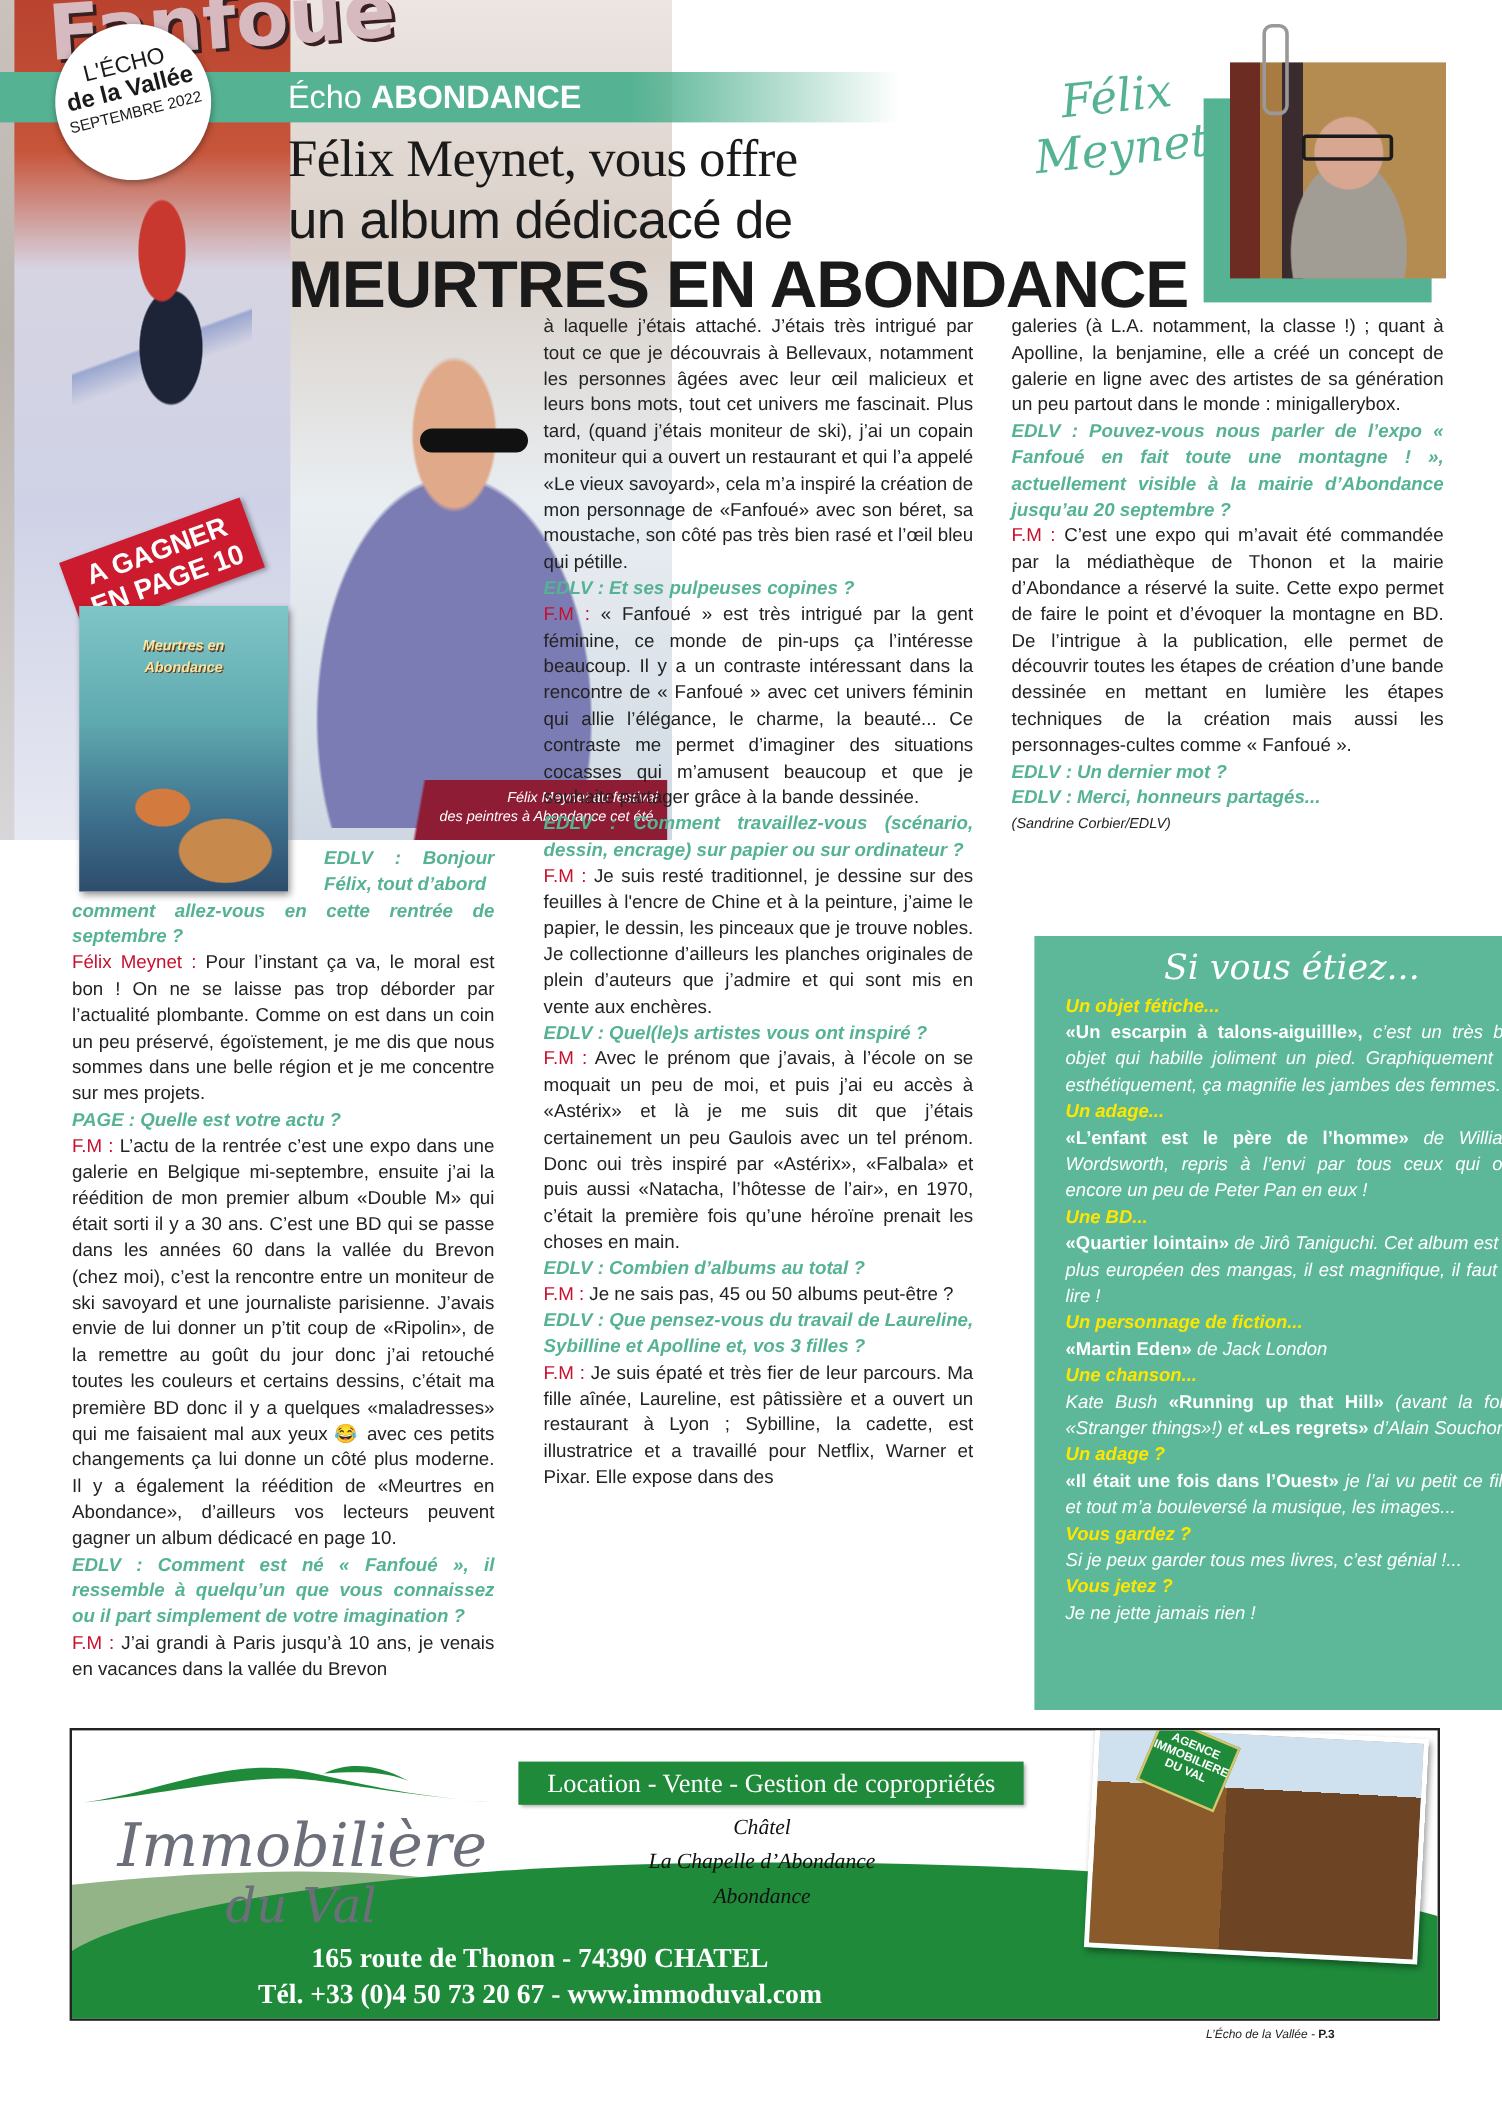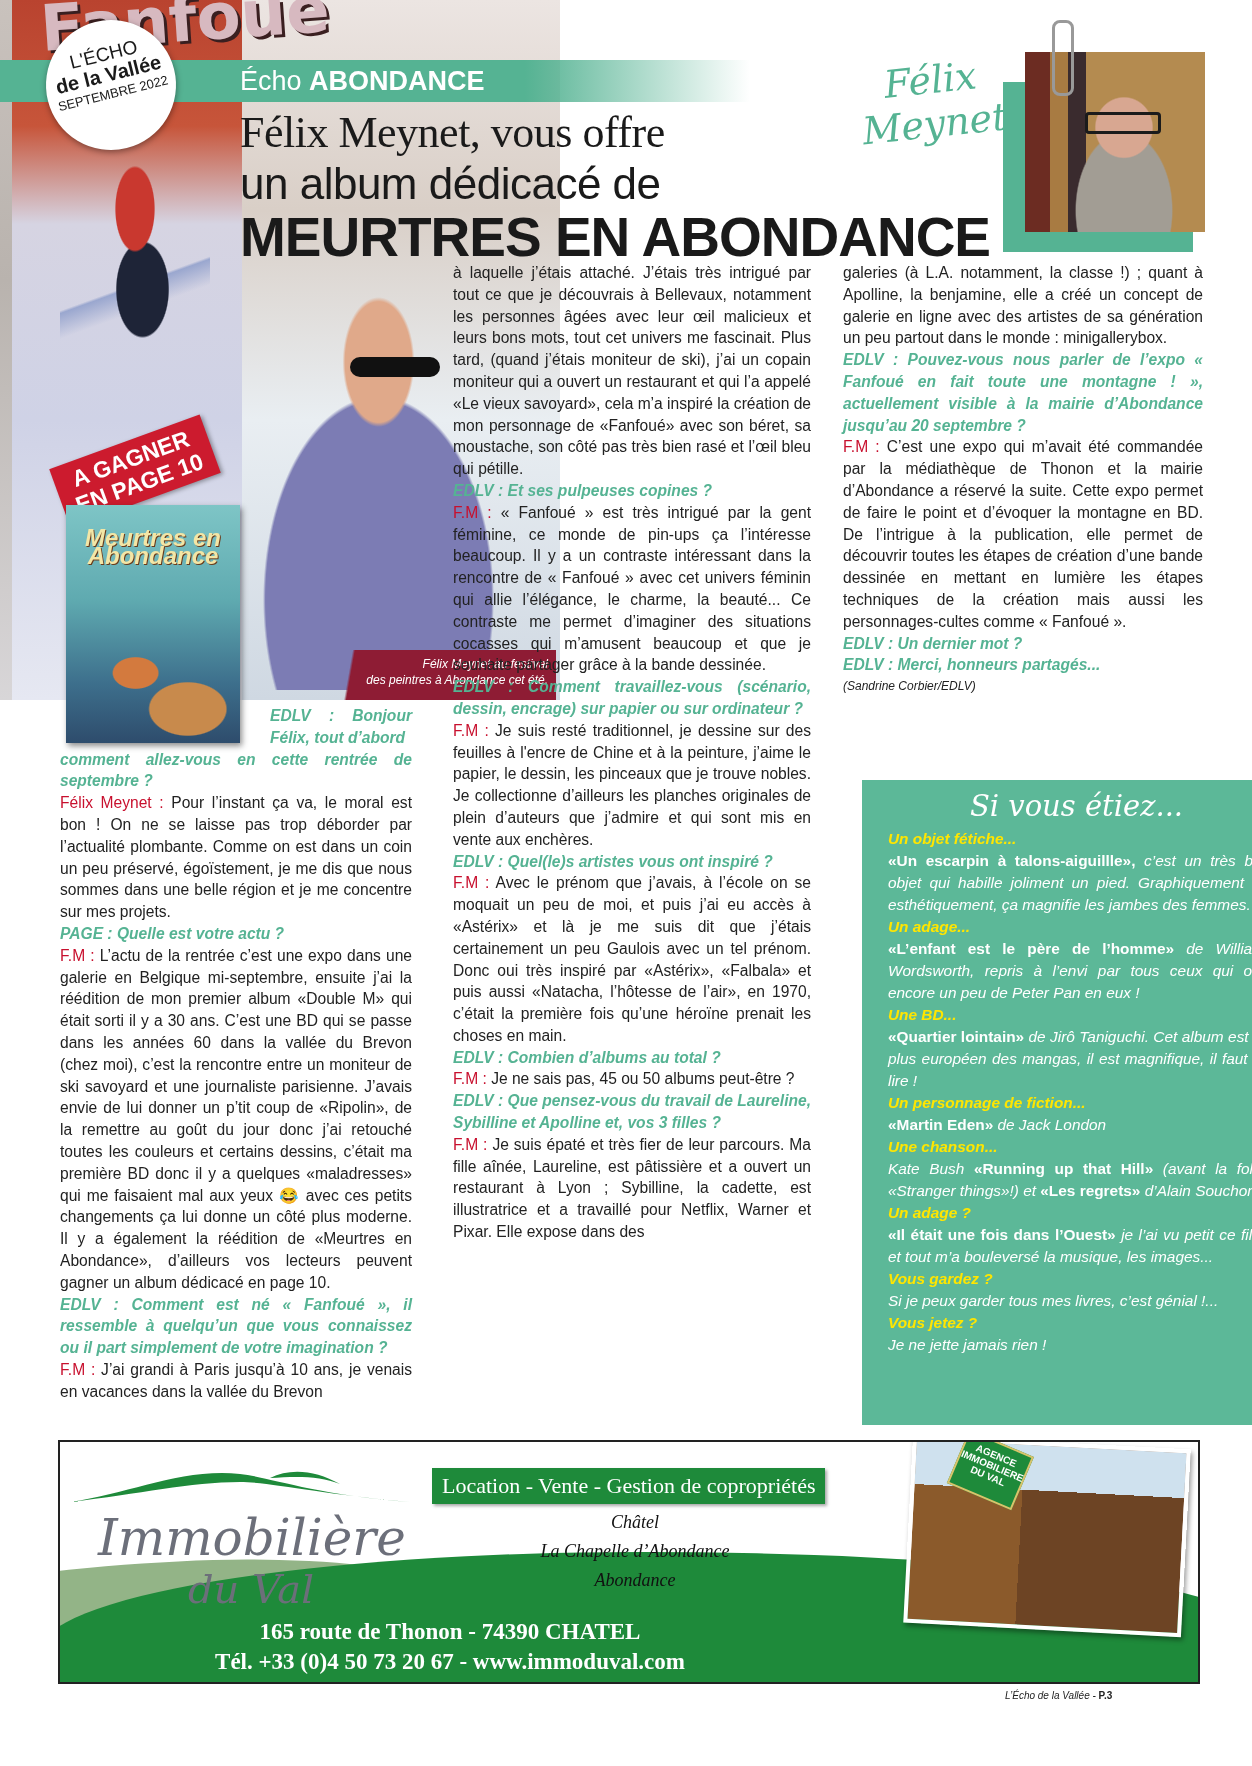--- a/index.html
+++ b/index.html
@@ -75,21 +75,21 @@
   .col1 { left:60px; top:705px; width:352px; }
   .col1 .indent { padding-left:210px; }
   .col2 { left:453px; top:262px; width:358px; }
   .col3 { left:843px; top:262px; width:360px; }
   .credit { font-size:12px; font-style:italic; color:#222; }
 
   
   .book { left:66px; top:505px; width:174px; height:238px; box-shadow:2px 3px 6px rgba(0,0,0,.45);
           background:linear-gradient(180deg,#7ec5c6 0%,#5faab0 40%,#3d6f8c 75%,#2e4c6c 100%); overflow:hidden; }
   .book .btitle { position:absolute; left:10px; top:24px; width:154px; text-align:center;
-          color:#f3e6a6; font-style:italic; font-weight:bold; font-size:24px; line-height:18px;
+          color:#f3e6a6; font-style:italic; font-weight:bold; font-size:12px; line-height:18px;
           text-shadow:1px 1px 0 #6a3b1b; }
   .book .mount { position:absolute; left:0; top:120px; width:174px; height:120px;
           background:radial-gradient(ellipse at 40% 40%,#d37a3e 0 15%,transparent 16%),
                      radial-gradient(ellipse at 70% 70%,#c88a4c 0 22%,transparent 23%); }
   .promo { left:55px; top:440px; width:160px; height:62px; background:#cc1b2e;
           color:#fff; font-weight:bold; font-size:23px; line-height:26px; text-align:center;
           transform:rotate(-20deg); padding-top:5px; box-sizing:border-box; box-shadow:2px 2px 4px rgba(0,0,0,.35); }
 
   
   .box { left:862px; top:780px; width:429px; height:645px; background:#5cb898; color:#fff;
@@ -106,21 +106,21 @@
   .ad .swoosh { position:absolute; left:-20px; bottom:-40px; width:1200px; height:170px;
          background:#1e8a3a; border-radius:60% 60% 0 0 / 70% 50% 0 0; }
   .ad .swoosh-light { position:absolute; left:-30px; bottom:50px; width:420px; height:80px;
          background:#93b487; border-radius:0 90% 0 0; transform:rotate(-6deg); }
   .ad .mountain { position:absolute; left:10px; top:22px; width:340px; height:40px; }
   .ad .brand1 { position:absolute; left:38px; top:68px; font-family:"DejaVu Serif", serif; font-style:italic;
          font-size:50px; color:#6c6f7a; line-height:56px; }
   .ad .brand2 { position:absolute; left:128px; top:124px; font-family:"DejaVu Serif", serif; font-style:italic;
          font-size:40px; color:#6c6f7a; line-height:46px; }
   .ad .services { position:absolute; left:372px; top:26px; background:#1e8a3a; color:#fff;
-         font-family:"Liberation Serif", serif; font-size:22px; padding:4px 10px; line-height:28px;
+         font-family:"Liberation Serif", serif; font-size:22px; padding:4px 24px; line-height:28px;
          box-shadow:2px 2px 3px rgba(0,0,0,.35); }
   .ad .towns { position:absolute; left:395px; top:66px; width:360px; text-align:center;
          font-family:"Liberation Serif", serif; font-style:italic; font-size:18px; line-height:29px; color:#111; }
   .ad .addr { position:absolute; left:110px; top:175px; width:560px; text-align:center; color:#fff;
          font-family:"Liberation Serif", serif; font-weight:bold; font-size:23px; line-height:30px; }
   .ad .photo { position:absolute; left:848px; top:0; width:270px; height:180px; transform:rotate(3deg);
          background:
            linear-gradient(180deg,#cfe1ee 0 25%,transparent 25%),
            linear-gradient(90deg,#8b5a2b 0 40%,#6d4424 40% 100%);
          box-shadow:2px 3px 5px rgba(0,0,0,.4); border:4px solid #fff; }

